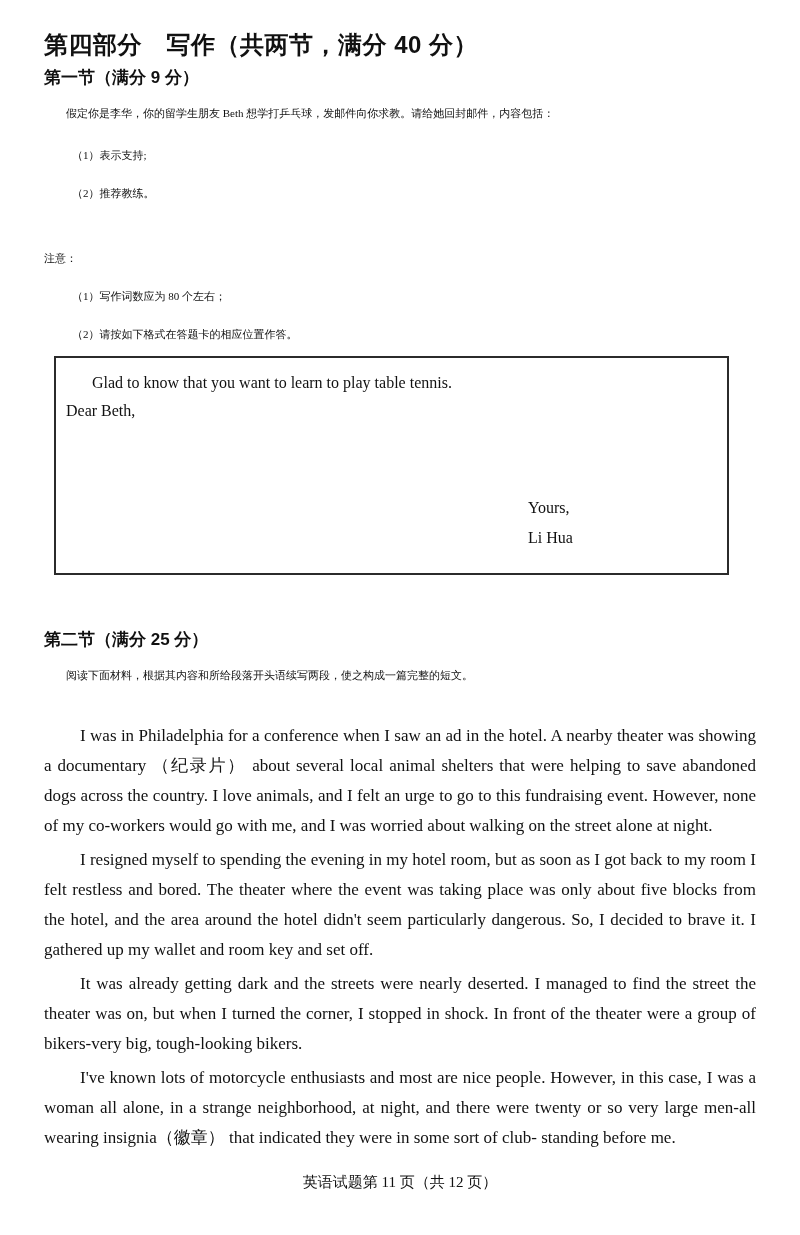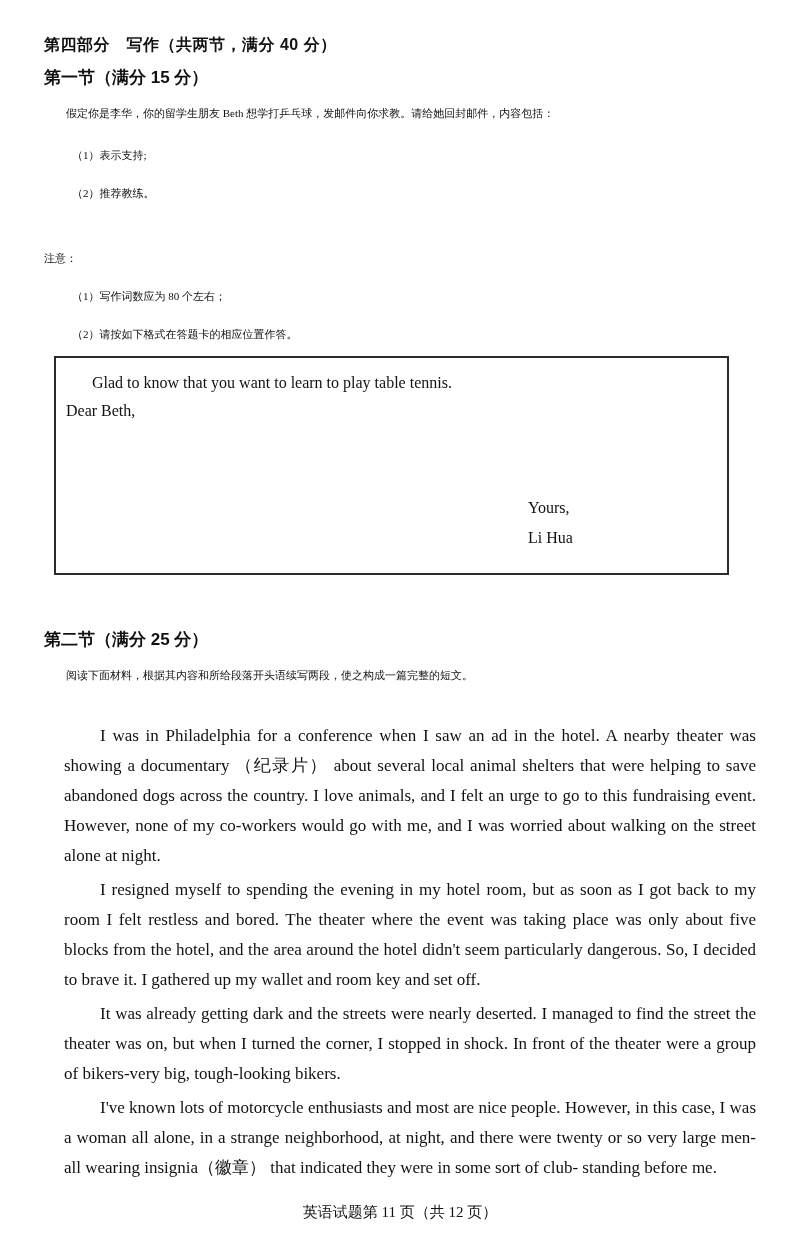--- a/index.html
+++ b/index.html
@@ -10,21 +10,21 @@
     font-family: "Liberation Serif", "DejaVu Serif", serif;
   }
   body { height: 1235px; overflow: hidden; }
   .page {
     width: 800px;
     height: 1235px;
     padding: 33px 44px 0 44px;
   }
   h1.part-title {
     font-family: "Liberation Sans", "DejaVu Sans", sans-serif;
-    font-size: 16px;
+    font-size: 24px;
     font-weight: bold;
     line-height: 24px;
     margin-bottom: 9px;
     letter-spacing: 0.5px;
   }
   h2.sec-heading {
     font-family: "Liberation Sans", "DejaVu Sans", sans-serif;
     font-size: 17px;
     font-weight: bold;
     line-height: 24px;
@@ -57,21 +57,21 @@
     margin-top: 5px;
   }
   .letter-closing {
     position: absolute;
     left: 472px;
     bottom: 20px;
   }
   .letter-closing p.en { line-height: 30px; }
   h2.sec2 { margin-top: 53px; }
   p.instruction { margin-top: 6px; }
-  .story { margin-top: 27px; margin-left: 20px; }
+  .story { margin-top: 27px; }
   .story p.story-p {
     font-size: 17px;
     line-height: 30px;
     text-align: justify;
     text-indent: 36px;
     margin-bottom: 4px;
   }
   .footer {
     margin-top: 18px;
     text-align: center;
@@ -79,21 +79,21 @@
     line-height: 22px;
   }
 </style>
 </head>
 <body>
 
 <div class="page">
 
   <h1 class="part-title">第四部分　写作（共两节，满分 40 分）</h1>
 
-  <h2 class="sec-heading">第一节（满分 15 分）</h2>
+  <h2 class="sec-heading">第一节（满分 9 分）</h2>
 
   <p class="cn indent">假定你是李华，你的留学生朋友 Beth 想学打乒乓球，发邮件向你求教。请给她回封邮件，内容包括：</p>
 
   <p class="cn pt first-pt">（1）表示支持;</p>
   <p class="cn pt">（2）推荐教练。</p>
 
   <p class="cn note-label">注意：</p>
   <p class="cn pt">（1）写作词数应为 80 个左右；</p>
   <p class="cn pt">（2）请按如下格式在答题卡的相应位置作答。</p>
 

